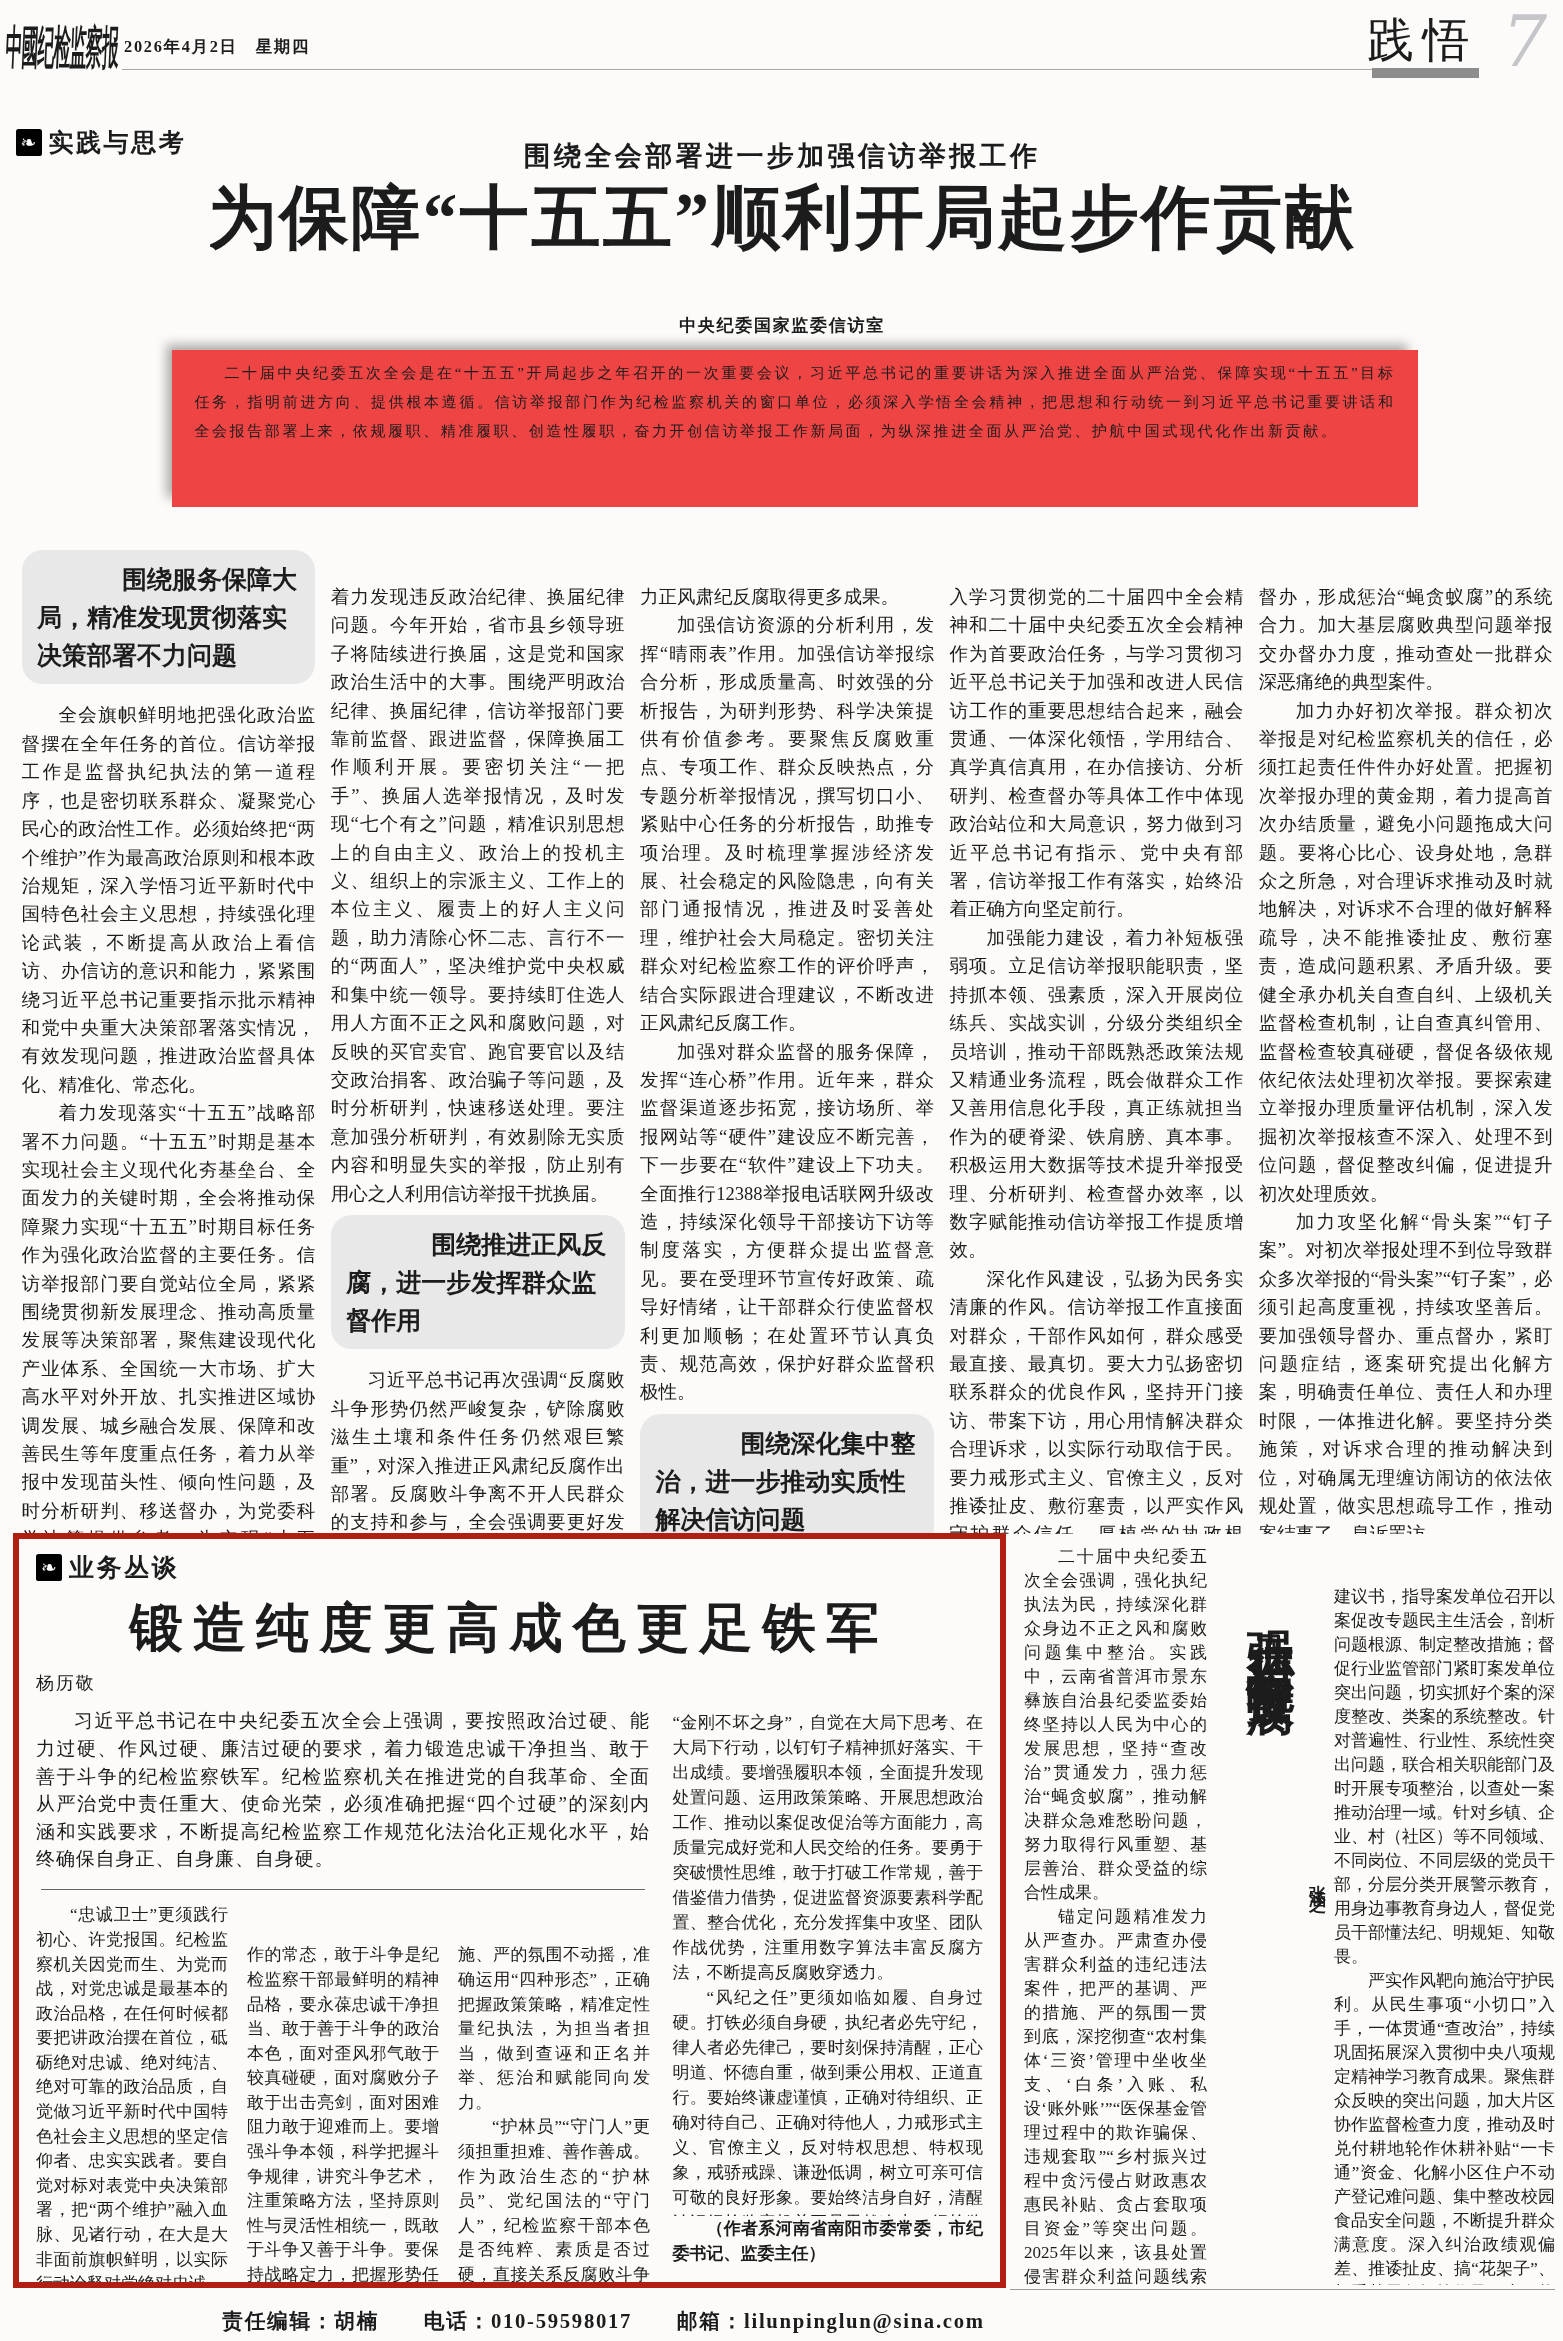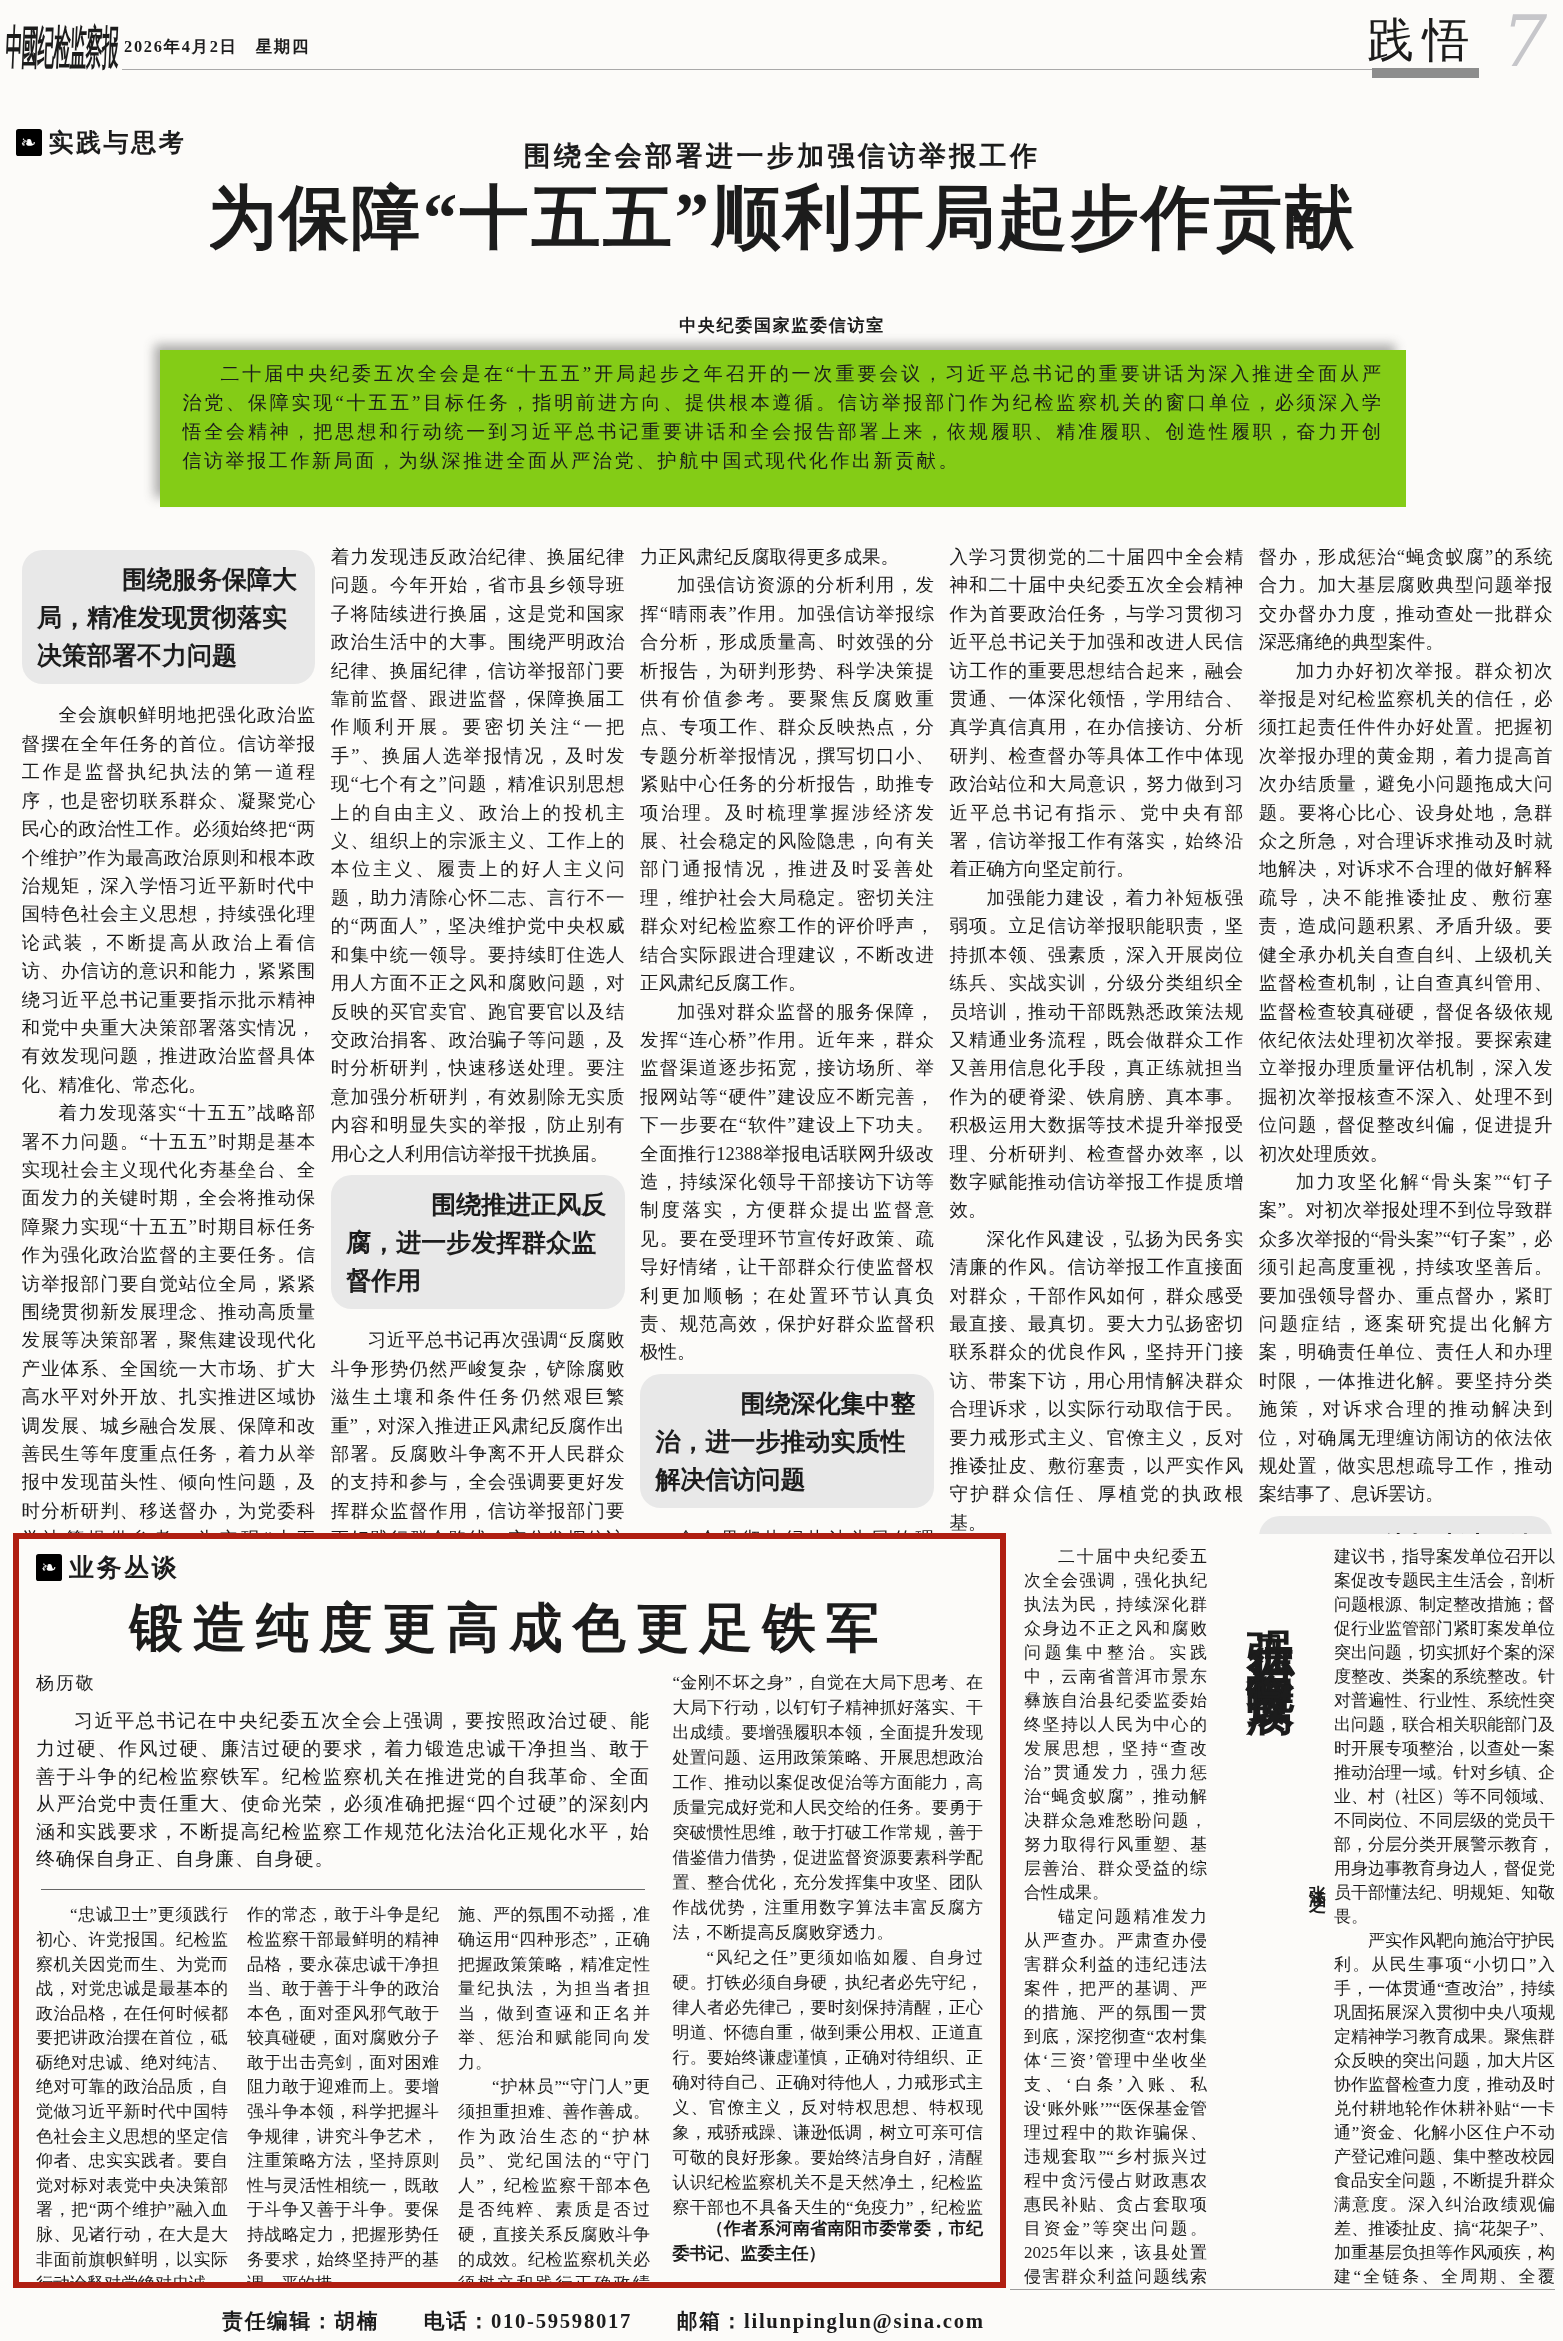--- a/index.html
+++ b/index.html
@@ -18,29 +18,29 @@
 
   
   .kicker { position:absolute; display:flex; align-items:center; gap:6.9px; }
   .kicker-icon { width:26px; height:27.6px; background:#000; color:#fff; font-size:19px; line-height:27.6px; text-align:center; border-radius:2.6px; font-family:"DejaVu Sans", sans-serif; }
   .kicker-label { font-size:25px; font-weight:700; letter-spacing:2.6px; font-family:"Liberation Sans", sans-serif; }
 
   
   .overline { position:absolute; left:0; top:138px; width:100%; text-align:center; font-size:27px; letter-spacing:3.4px; font-weight:600; }
   .headline { position:absolute; left:0; top:172px; width:100%; text-align:center; font-size:69px; font-weight:900; letter-spacing:2.6px; font-family:"Liberation Serif", serif; }
   .main-byline { position:absolute; left:0; top:314px; width:100%; text-align:center; font-size:17px; font-weight:700; letter-spacing:1.7px; }
-  .intro-box { position:absolute; left:160px; top:350px; width:1246px; height:157px; overflow:hidden;
-               padding:8.6px 22.4px 0 22.4px; font-size:19px; line-height:29px; letter-spacing:2.6px;
-               text-align:justify; box-shadow:-7.8px -7.8px 10.3px -1.7px rgba(70,70,70,.45); background:#84cc16; }
+  .intro-box { position:absolute; left:172px; top:350px; width:1246px; height:157px; overflow:hidden;
+               padding:8.6px 22.4px 0 22.4px; font-size:15px; line-height:29px; letter-spacing:2.6px;
+               text-align:justify; box-shadow:-7.8px -7.8px 10.3px -1.7px rgba(70,70,70,.45); background:#ef4444; }
   .intro-box .ind { text-indent:2em; }
 
   .cols { position:absolute; left:21.5px; top:543px; width:1531px; height:991px; display:flex; gap:15.5px; }
   .col { flex:1 1 0; overflow:hidden; font-size:18.5px; line-height:28.4px; text-align:justify; }
   .para { text-indent:2em; }
-  .para.cont { text-indent:0; }
+  .para.cont { text-indent:0;margin-top:40px; }
   .colhead { background:#e8e8e8; border-radius:20.7px; padding:10.3px 15.5px; margin:6.9px 0 17px 0;
              font-size:25px; line-height:38px; font-weight:700; text-indent:3.4em;
              font-family:"Liberation Sans", sans-serif; text-align:left; }
 
   
   .biz-box { position:absolute; left:13px; top:1533px; width:993px; height:755px; border:6px solid #b01f12;
              padding:8.6px 17px; background:#fcfbf9; }
   .biz-kicker { position:relative; margin:3.4px 0 1.7px 0; }
   .biz-title { text-align:center; font-size:53px; font-weight:900; letter-spacing:10.3px; margin:8.6px 0 5.2px 0; }
   .biz-row { display:flex; gap:22.4px; }

